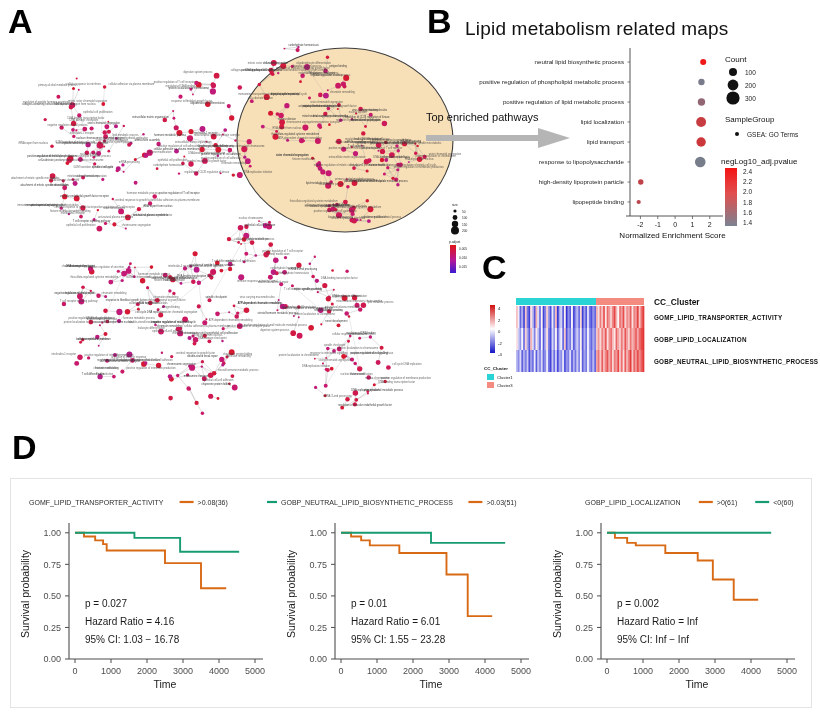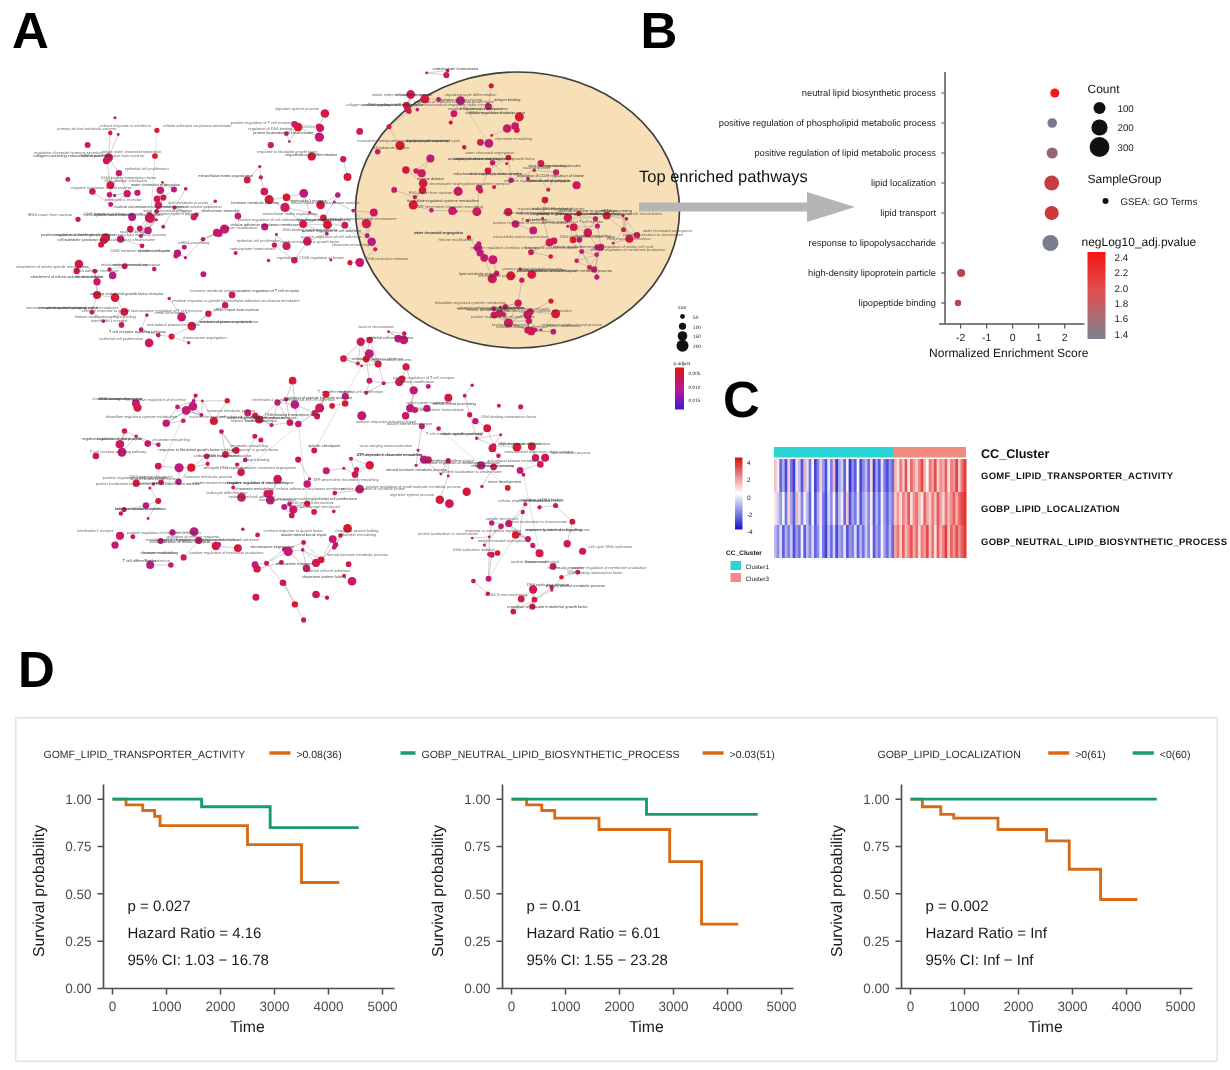--- a/index.html
+++ b/index.html
@@ -1358,20 +1358,21 @@
           <stop offset="0%" stop-color="#e01414"></stop>
           <stop offset="55%" stop-color="#b4189a"></stop>
           <stop offset="100%" stop-color="#3a1ad2"></stop>
         </linearGradient>
       </defs>
     </svg>
 </div>
 
 <div id="panelB">
   <div class="panel-letter" style="left:2px;top:4px;">B</div>
+  <div id="bTitle">Lipid metabolism related maps</div>
   <svg id="bPlot" viewBox="0 0 395 210">
       <line x1="205" y1="8" x2="205" y2="176" stroke="#555" stroke-width="1"></line>
       <line x1="201" y1="176" x2="298" y2="176" stroke="#555" stroke-width="1"></line>
       <text x="199" y="24" class="b-ylab">neutral lipid biosynthetic process</text>
       <line x1="205" y1="22" x2="202.5" y2="22" stroke="#555" stroke-width="0.8"></line>
       <text x="199" y="44" class="b-ylab">positive regulation of phospholipid metabolic process</text>
       <line x1="205" y1="42" x2="202.5" y2="42" stroke="#555" stroke-width="0.8"></line>
       <text x="199" y="64" class="b-ylab">positive regulation of lipid metabolic process</text>
       <line x1="205" y1="62" x2="202.5" y2="62" stroke="#555" stroke-width="0.8"></line>
       <text x="199" y="84" class="b-ylab">lipid localization</text>

